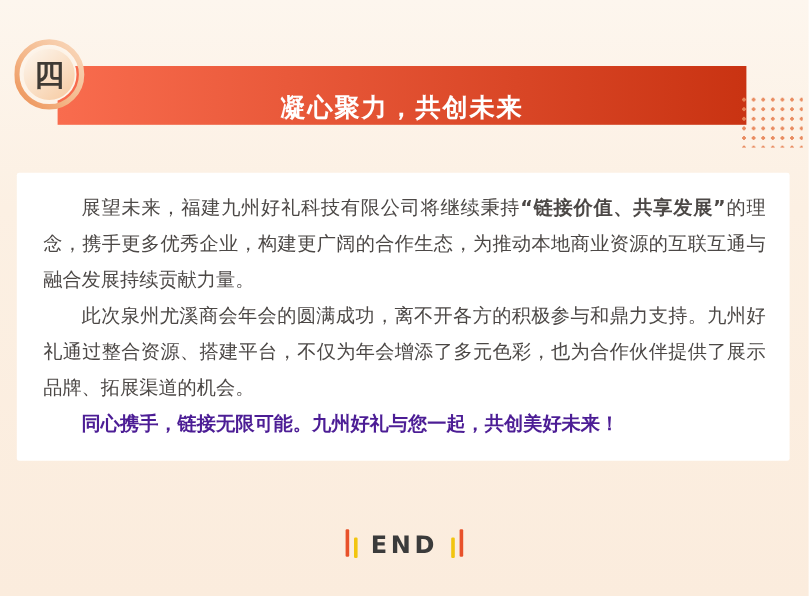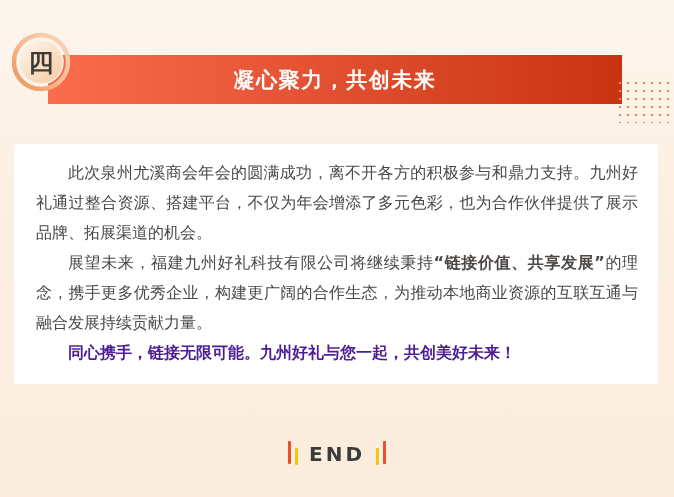--- a/index.html
+++ b/index.html
@@ -21,21 +21,21 @@
   .badge .num{
     position:absolute;left:0;top:0;width:58px;height:62px;
     display:flex;align-items:center;justify-content:center;
     font-size:25px;font-weight:bold;color:#3f3a34;
   }
 
   
   .banner{
     position:absolute;left:48px;top:55px;width:574px;height:49px;z-index:1;
     background:linear-gradient(90deg,#f96c4e 0%,#c93312 100%);
-    display:flex;align-items:center;justify-content:center;
+    display:flex;align-items:flex-end;justify-content:center;
   }
   .banner .title{
     color:#ffffff;font-size:21px;font-weight:bold;letter-spacing:1.5px;
   }
 
   
   .dots{
     position:absolute;left:615px;top:78px;width:54px;height:45px;z-index:2;
     background-image:radial-gradient(circle,rgba(232,135,90,0.95) 1.4px,rgba(232,135,90,0) 1.6px);
     background-size:8px 8px;background-position:1px 1px;
@@ -94,22 +94,22 @@
     <div class="num">四</div>
   </div>
 
   <div class="banner" style="background: linear-gradient(90deg, rgb(249, 108, 78) 0%, rgb(201, 51, 18) 100%);">
     <span class="title">凝心聚力，共创未来</span>
   </div>
 
   <div class="dots"></div>
 
   <div class="card">
+    <p><span>展望未来，福建九州好礼科技有限公司将继续秉持</span><span class="bold">“链接价值、共享发展”</span><span>的理念，携手更多优秀企业，构建更广阔的合作生态，为推动本地商业资源的互联互通与融合发展持续贡献力量。</span></p>
     <p>此次泉州尤溪商会年会的圆满成功，离不开各方的积极参与和鼎力支持。九州好礼通过整合资源、搭建平台，不仅为年会增添了多元色彩，也为合作伙伴提供了展示品牌、拓展渠道的机会。</p>
-    <p><span>展望未来，福建九州好礼科技有限公司将继续秉持</span><span class="bold">“链接价值、共享发展”</span><span>的理念，携手更多优秀企业，构建更广阔的合作生态，为推动本地商业资源的互联互通与融合发展持续贡献力量。</span></p>
     <p class="highlight" style="color: #4c1d95;">同心携手，链接无限可能。九州好礼与您一起，共创美好未来！</p>
   </div>
 
   <div class="endmark">
     <span class="bars">
       <span class="bar red" style="background: rgb(232, 81, 42);"></span>
       <span class="bar yellow" style="background: rgb(242, 197, 15);"></span>
     </span>
     <span class="end-text">END</span>
     <span class="bars">

